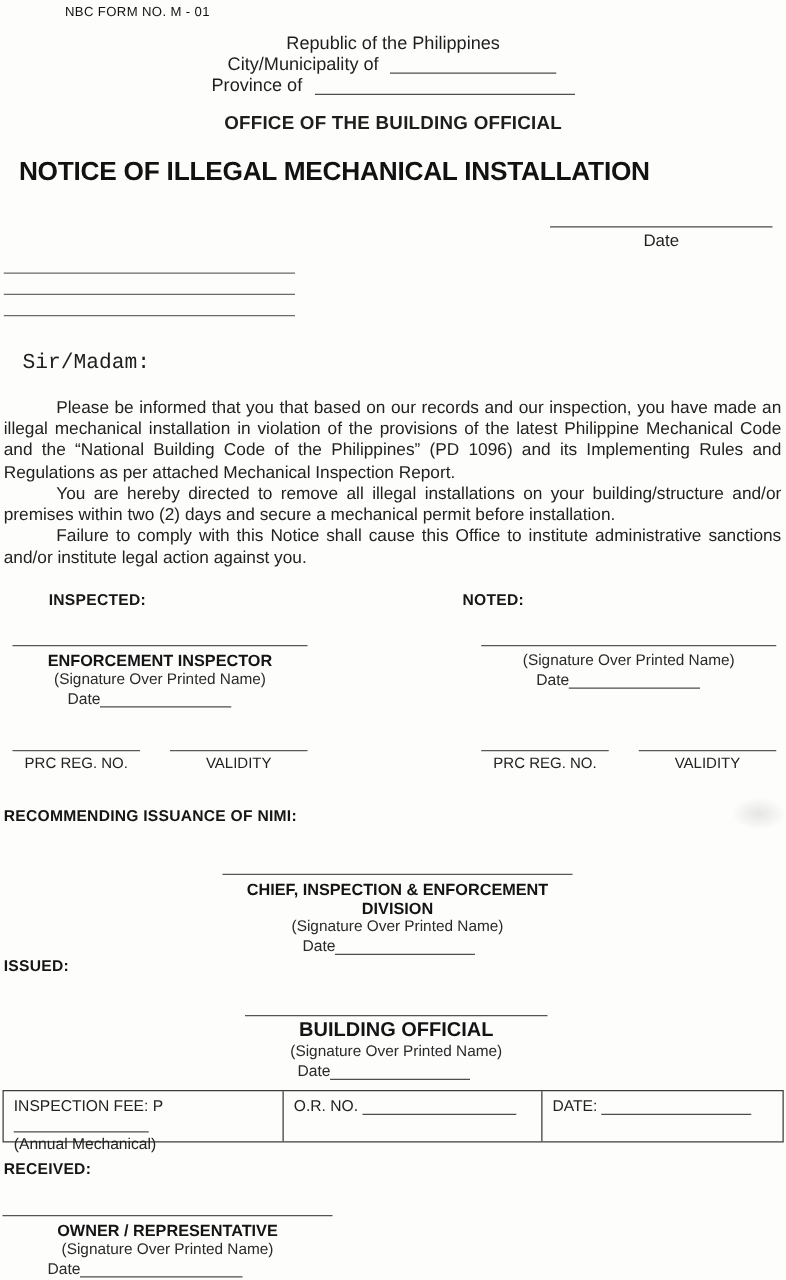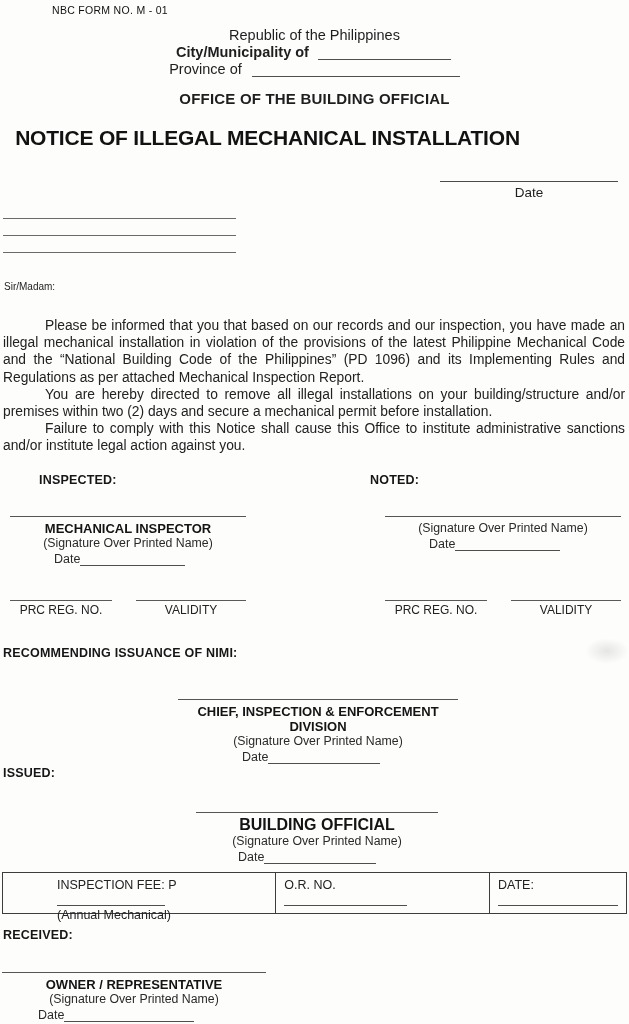--- a/index.html
+++ b/index.html
@@ -33,36 +33,36 @@
     font-size:13.8px;line-height:17.2px;text-align:justify;color:#222;
   }
   .body-text p{margin:0;text-indent:42px;}
   .addr-line{height:16px;border-bottom:1.8px solid #6a6a6a;}
   .fee-table{
     display:flex;
     border:1.6px solid #3d3d3d;
     background:#fdfdfc;
     font-size:12.5px;color:#222;
   }
-  .fee-cell{padding:5px 8px 4px 8px;box-sizing:border-box;margin-left:46px;}
+  .fee-cell{padding:5px 8px 4px 8px;box-sizing:border-box;}
   .fee-cell + .fee-cell{border-left:1.6px solid #3d3d3d;}
   .artifact{
     background:radial-gradient(ellipse at center, rgba(120,120,120,.18), rgba(120,120,120,0) 70%);
   }
 </style>
 </head>
 <body>
 
 <div class="page">
 
   <div class="abs" style="left:4px;top:4px;font-size:10.5px;letter-spacing:.3px;color:#111;padding-left:48px;">NBC FORM NO. M - 01</div>
 
   <div class="abs center" style="left:0;top:27px;width:629px;font-size:14.5px;line-height:17px;">Republic of the Philippines</div>
 
-  <div class="abs center" style="left:0;top:44px;width:627px;font-size:14.5px;font-weight:bold;">
+  <div class="abs center" style="left:0;top:44px;width:627px;font-size:14.5px;">
     <span>City/Municipality of</span>
     <span class="fill" style="width:133px;margin-left:5px;"></span>
   </div>
 
   <div class="abs center" style="left:0;top:61px;width:629px;font-size:14.5px;">
     <span>Province of</span>
     <span class="fill" style="width:208px;margin-left:6px;"></span>
   </div>
 
   <div class="abs center bold" style="left:0;top:90px;width:629px;font-size:15px;letter-spacing:.2px;">OFFICE OF THE BUILDING OFFICIAL</div>
@@ -71,34 +71,34 @@
 
   <div class="abs" style="left:440px;top:181px;width:178px;border-bottom:1.6px solid #4a4a4a;height:0;"></div>
   <div class="abs center" style="left:440px;top:185px;width:178px;font-size:13.5px;">Date</div>
 
   <div class="abs" style="left:3px;top:202px;width:233px;">
     <div class="addr-line"></div>
     <div class="addr-line"></div>
     <div class="addr-line"></div>
   </div>
 
-  <div class="abs" style="left:4px;top:281px;font-size:10px;">Sir/Madam:</div>
+  <div class="abs" style="left:18px;top:281px;font-size:17px;font-family:Liberation Mono, monospace;">Sir/Madam:</div>
 
   <div class="abs body-text" style="left:3px;top:317px;width:622px;">
     <p>Please be informed that you that based on our records and our inspection, you have made an illegal mechanical installation in violation of the provisions of the latest Philippine Mechanical Code and the “National Building Code of the Philippines” (PD 1096) and its Implementing Rules and Regulations as per attached Mechanical Inspection Report.</p>
     <p>You are hereby directed to remove all illegal installations on your building/structure and/or premises within two (2) days and secure a mechanical permit before installation.</p>
     <p>Failure to comply with this Notice shall cause this Office to institute administrative sanctions and/or institute legal action against you.</p>
   </div>
 
   <div class="abs small-label" style="left:3px;top:473px;padding-left:36px;">INSPECTED:</div>
   <div class="abs small-label" style="left:370px;top:473px;">NOTED:</div>
 
   <div class="abs sigline" style="left:10px;top:516px;width:236px;"></div>
   <div class="abs center" style="left:10px;top:521px;width:236px;">
-    <div class="sig-title">MECHANICAL INSPECTOR</div>
+    <div class="sig-title">ENFORCEMENT INSPECTOR</div>
     <div class="sig-note">(Signature Over Printed Name)</div>
     <div class="sig-date" style="text-align:left;padding-left:44px;">
       <span>Date</span><span class="fill" style="width:105px;"></span>
     </div>
   </div>
   <div class="abs prc-row" style="left:10px;top:592px;width:236px;">
     <div class="prc-cell" style="width:102px;">
       <div class="pline"></div>
       <div class="plabel">PRC REG. NO.</div>
     </div>

